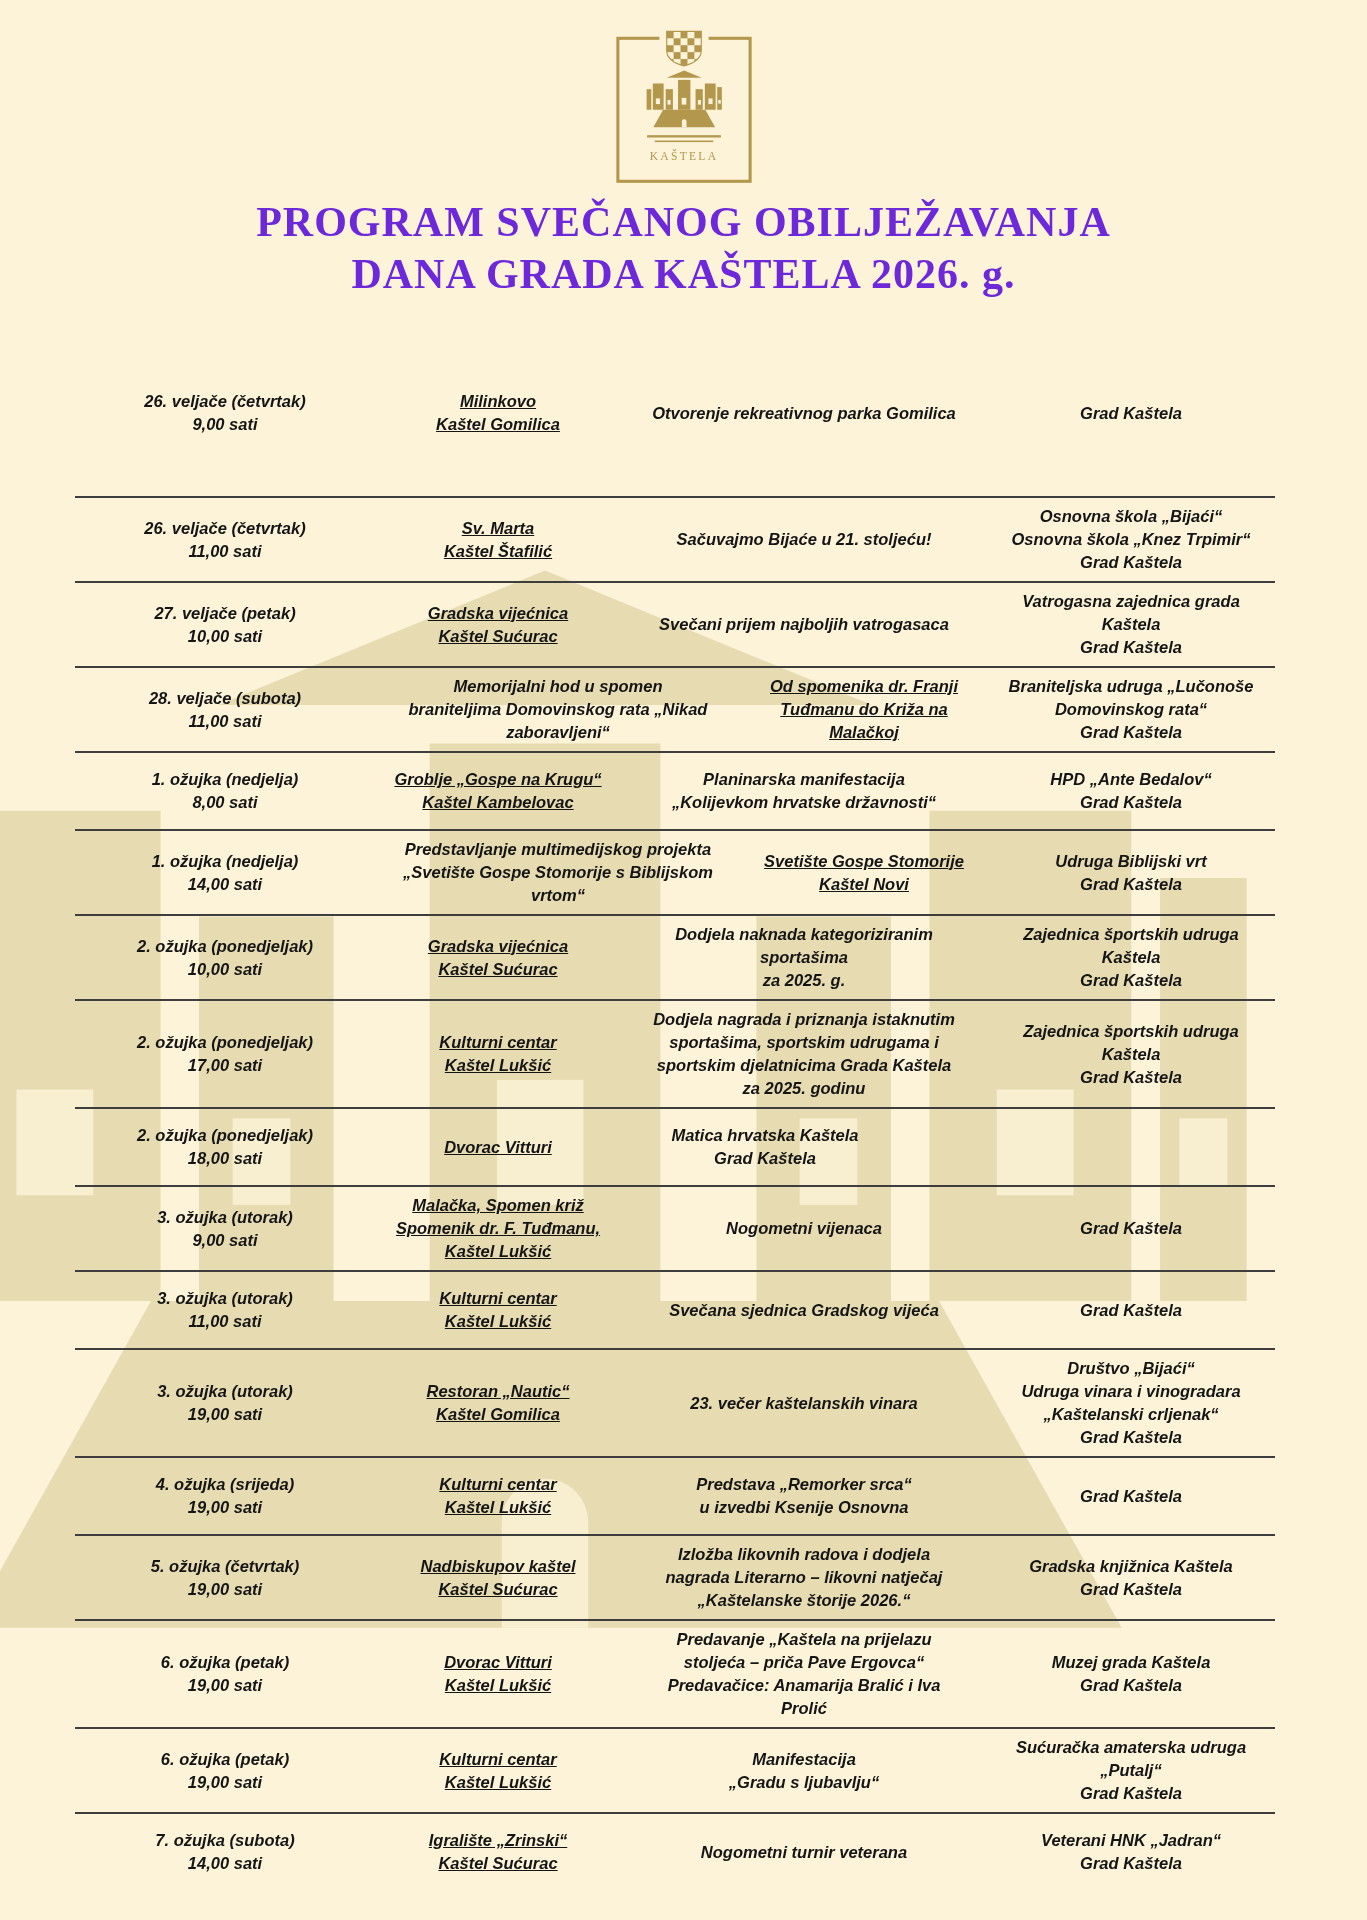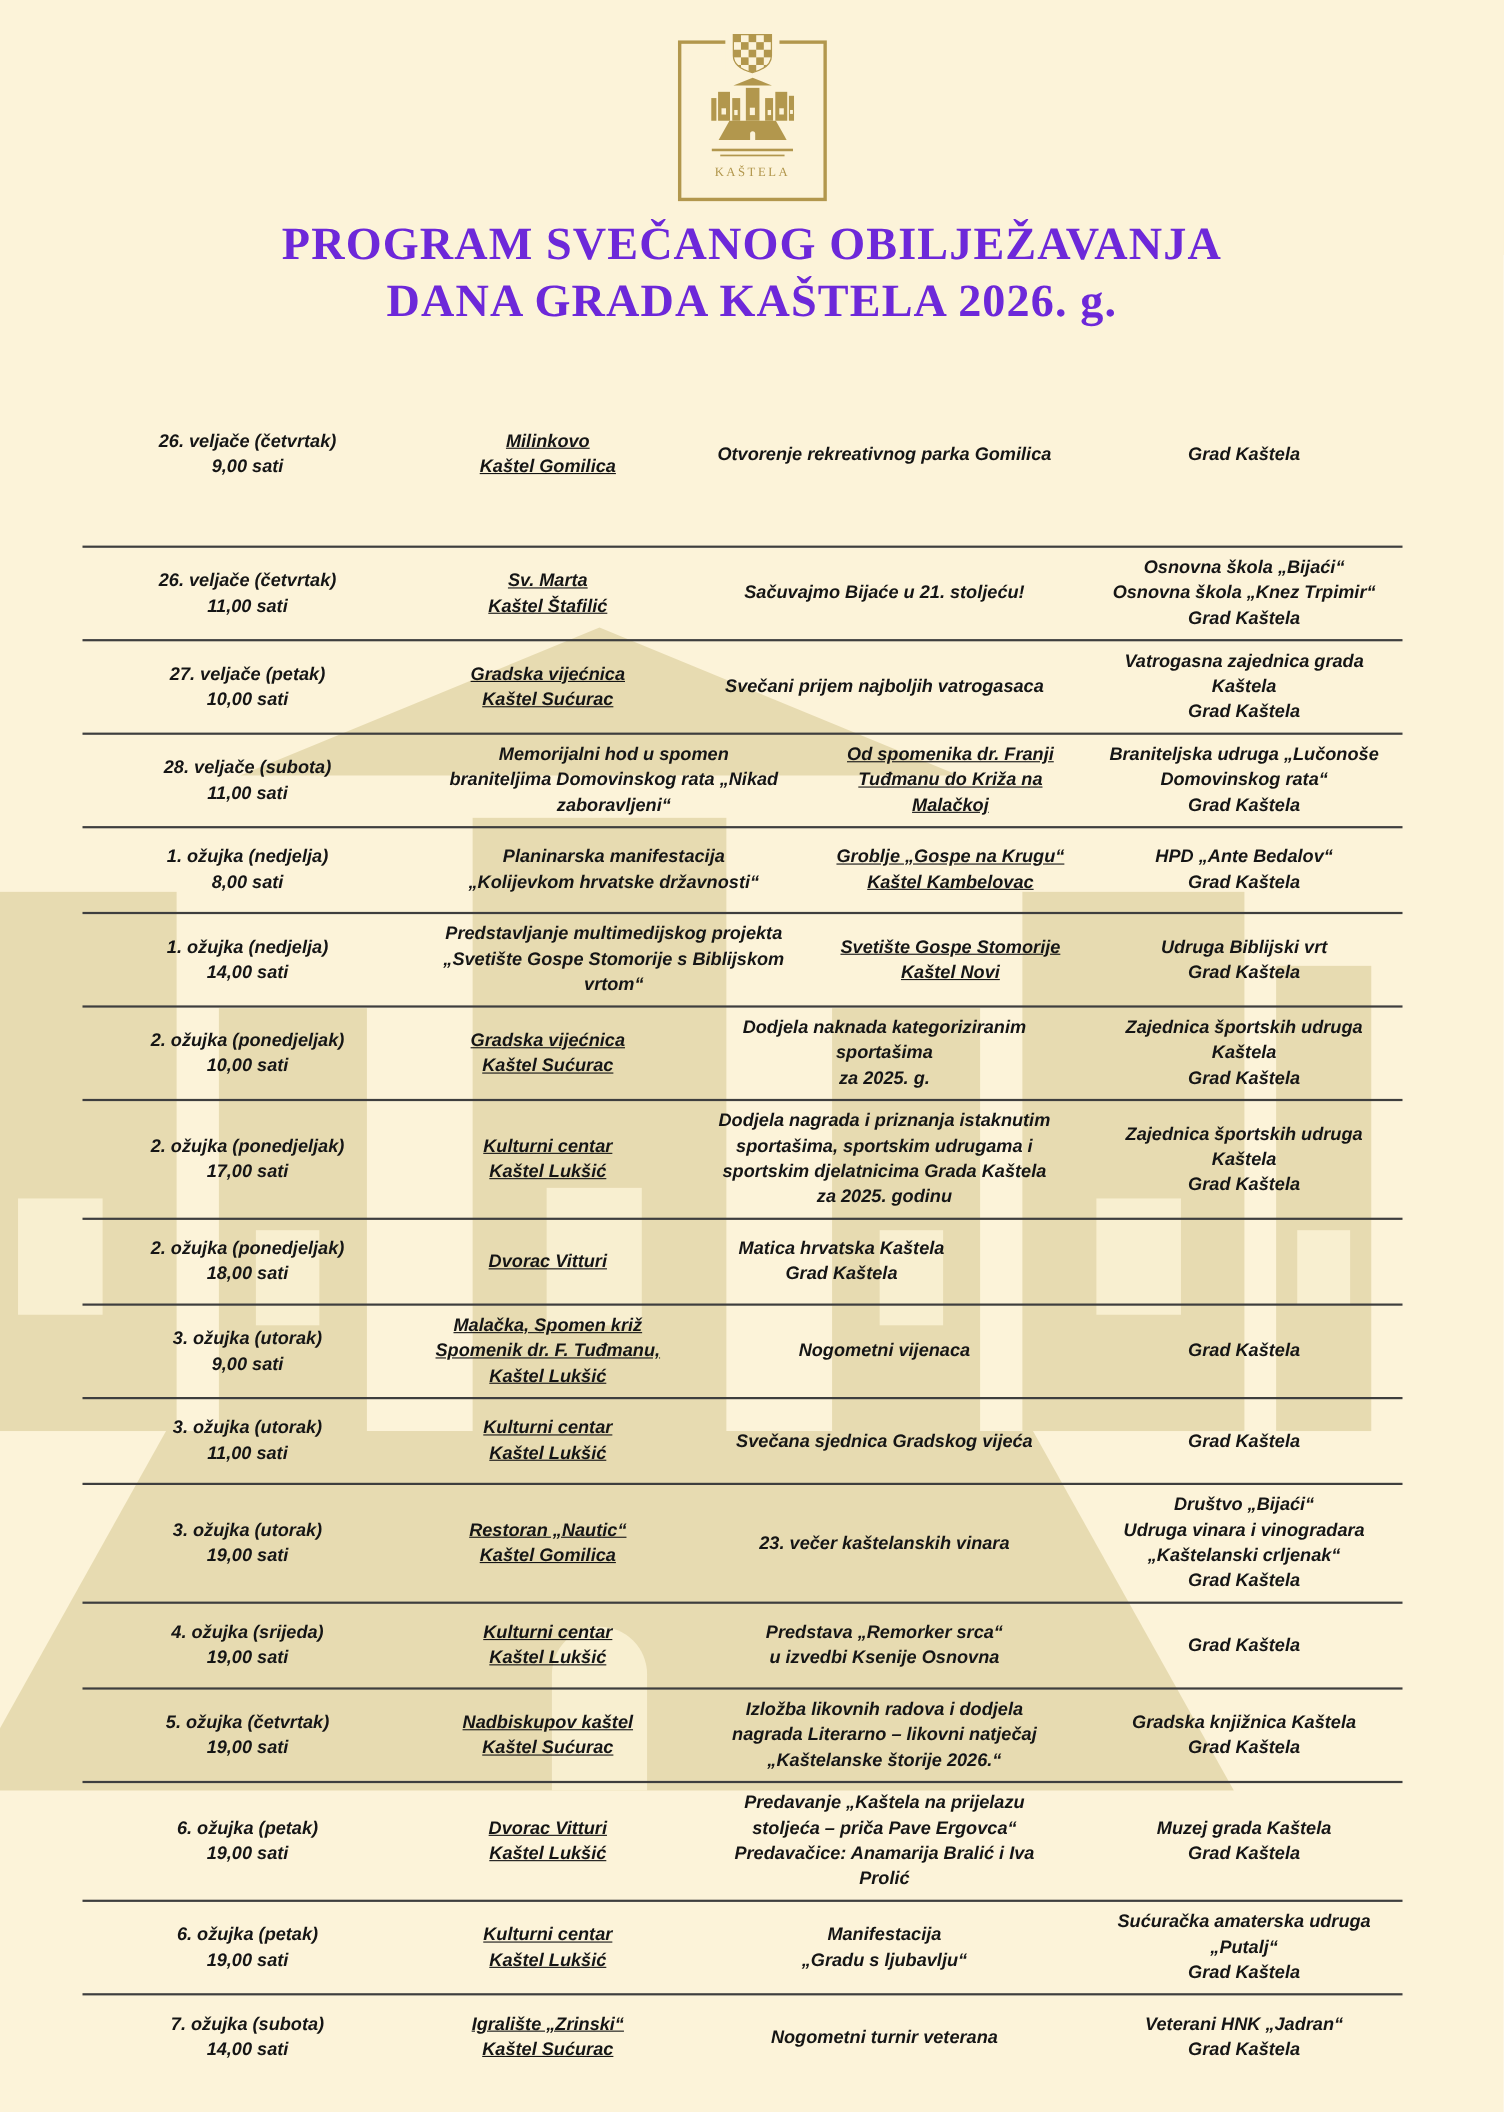--- a/index.html
+++ b/index.html
@@ -151,24 +151,24 @@
       <div class="td c2">Od spomenika dr. Franji
 Tuđmanu do Križa na Malačkoj</div>
       <div class="td c4">Braniteljska udruga „Lučonoše
 Domovinskog rata“
 Grad Kaštela</div>
     </div>
 
     <div class="tr">
       <div class="td c1">1. ožujka (nedjelja)
 8,00 sati</div>
+      <div class="td c2">Groblje „Gospe na Krugu“
+Kaštel Kambelovac</div>
       <div class="td c3">Planinarska manifestacija
 „Kolijevkom hrvatske državnosti“</div>
-      <div class="td c2">Groblje „Gospe na Krugu“
-Kaštel Kambelovac</div>
       <div class="td c4">HPD „Ante Bedalov“
 Grad Kaštela</div>
     </div>
 
     <div class="tr">
       <div class="td c1">1. ožujka (nedjelja)
 14,00 sati</div>
       <div class="td c3">Predstavljanje multimedijskog projekta
 „Svetište Gospe Stomorije s Biblijskom
 vrtom“</div>

